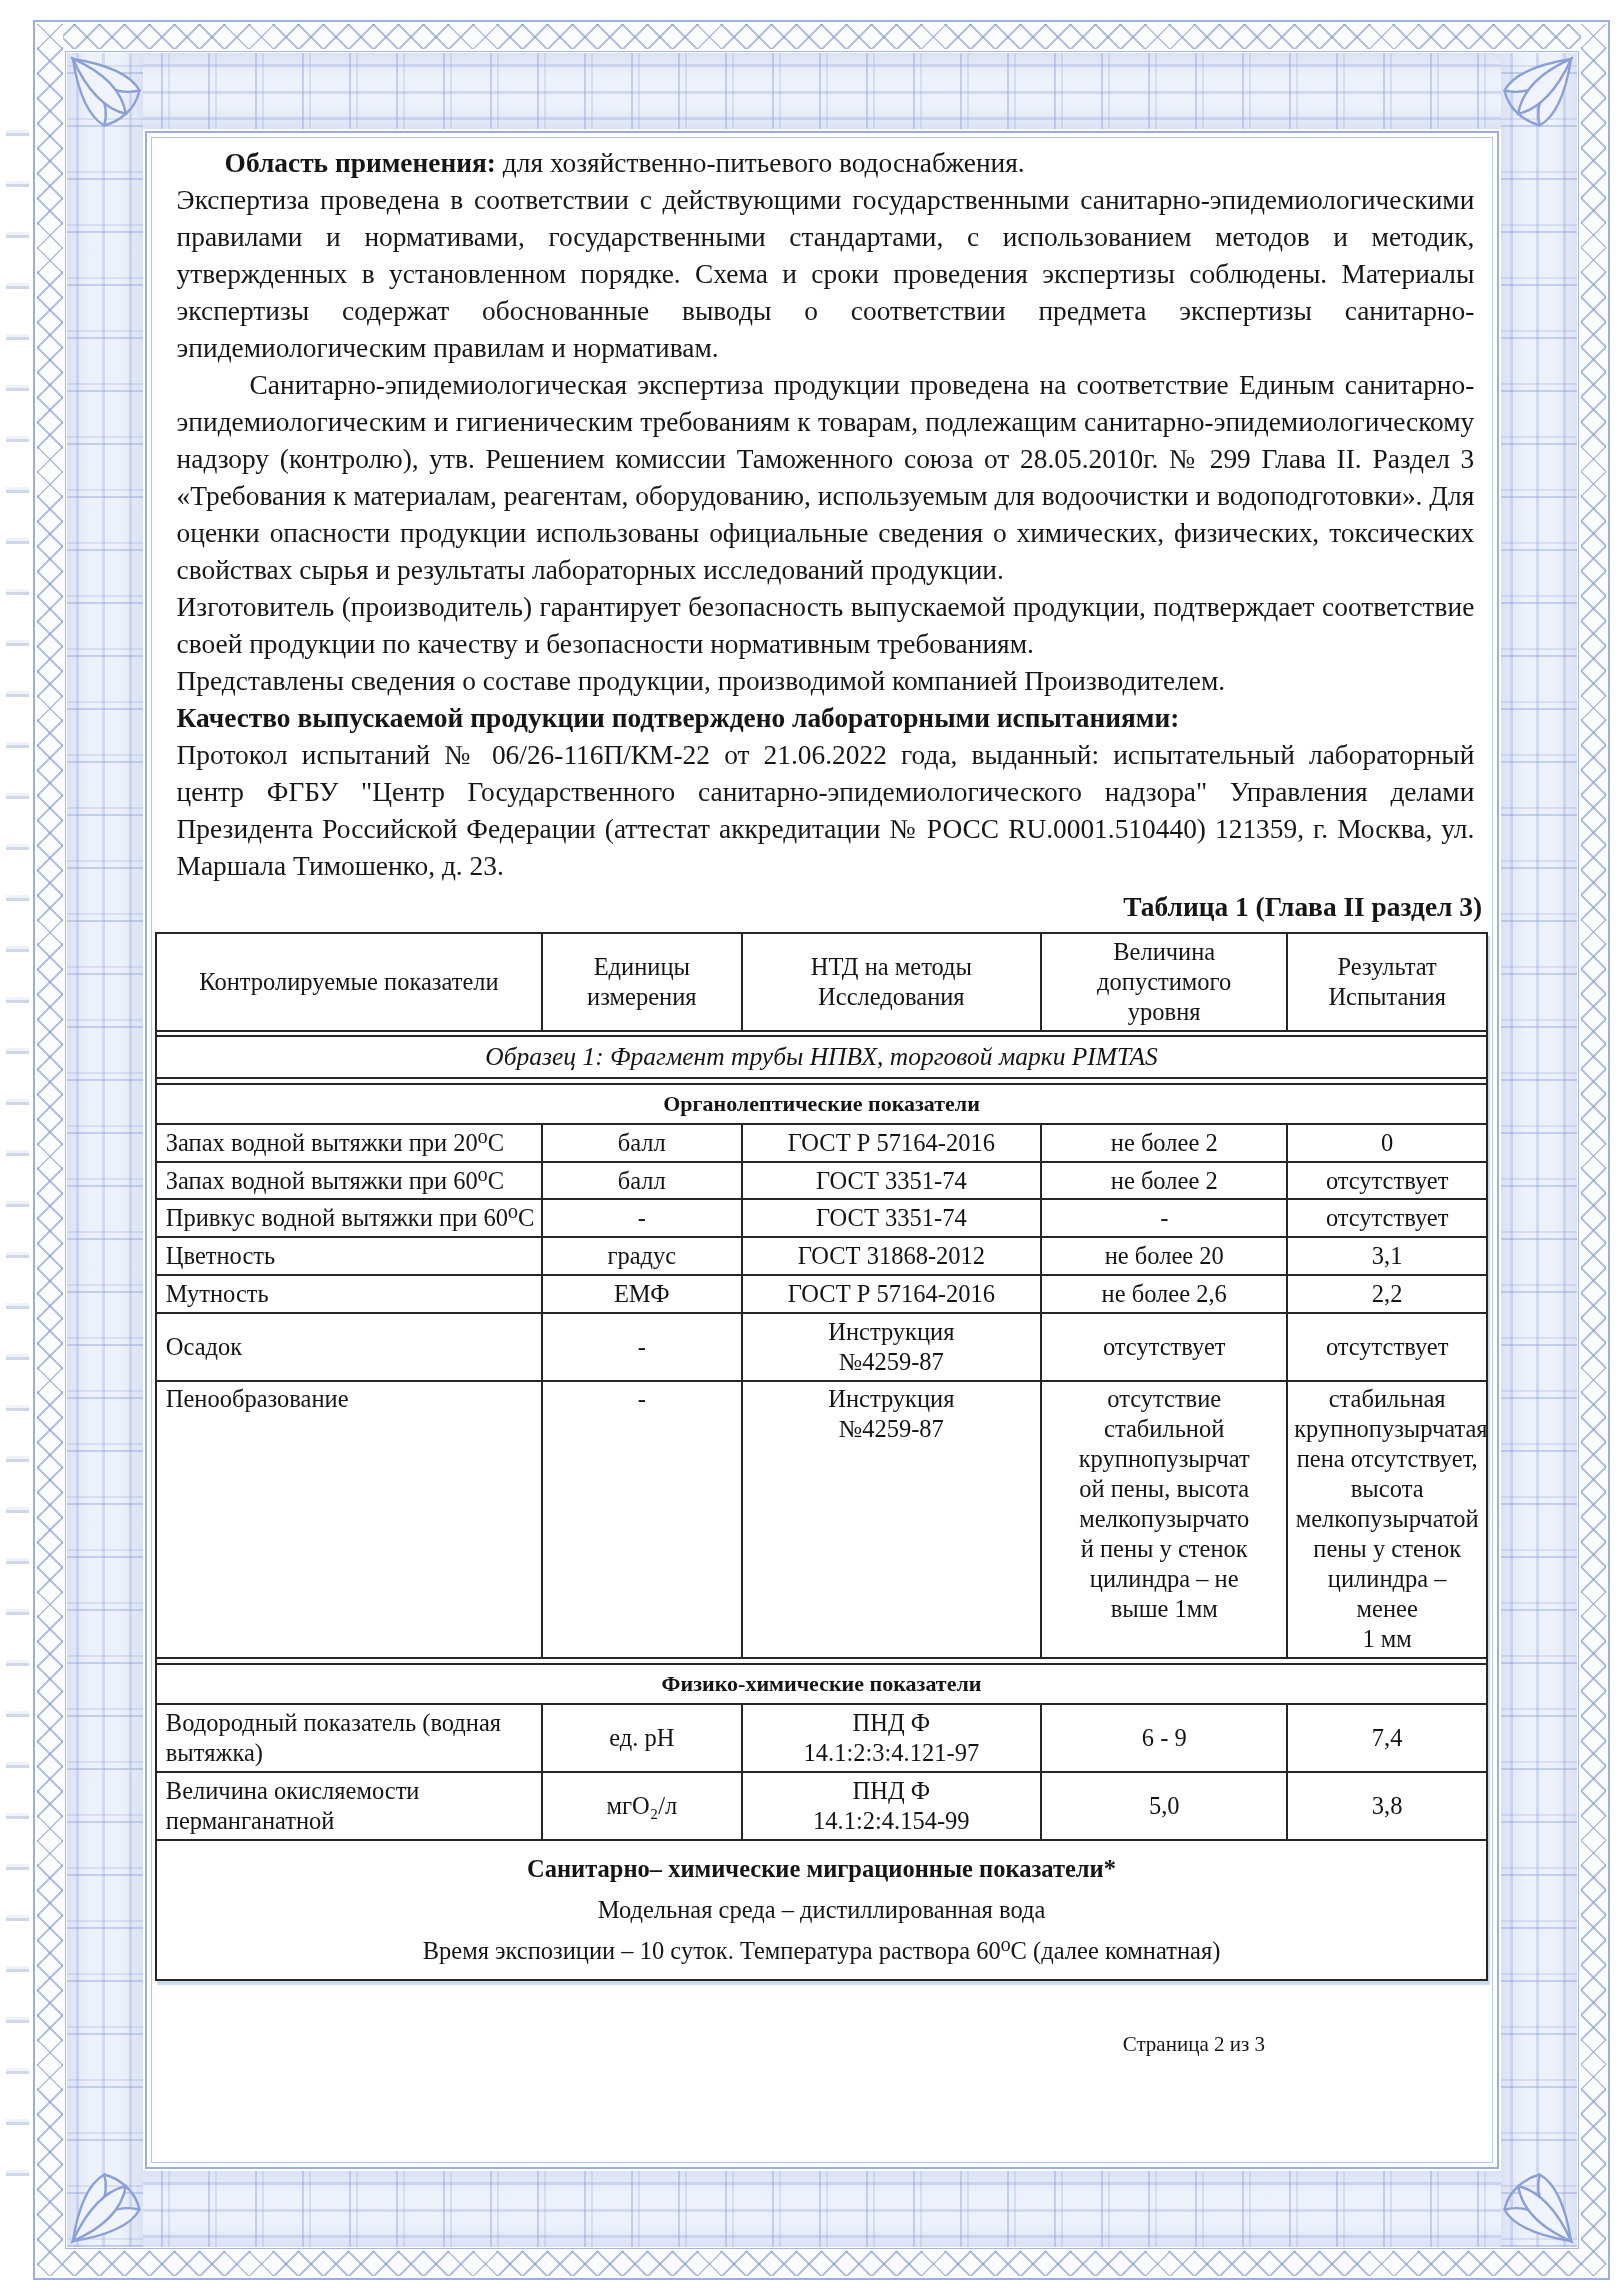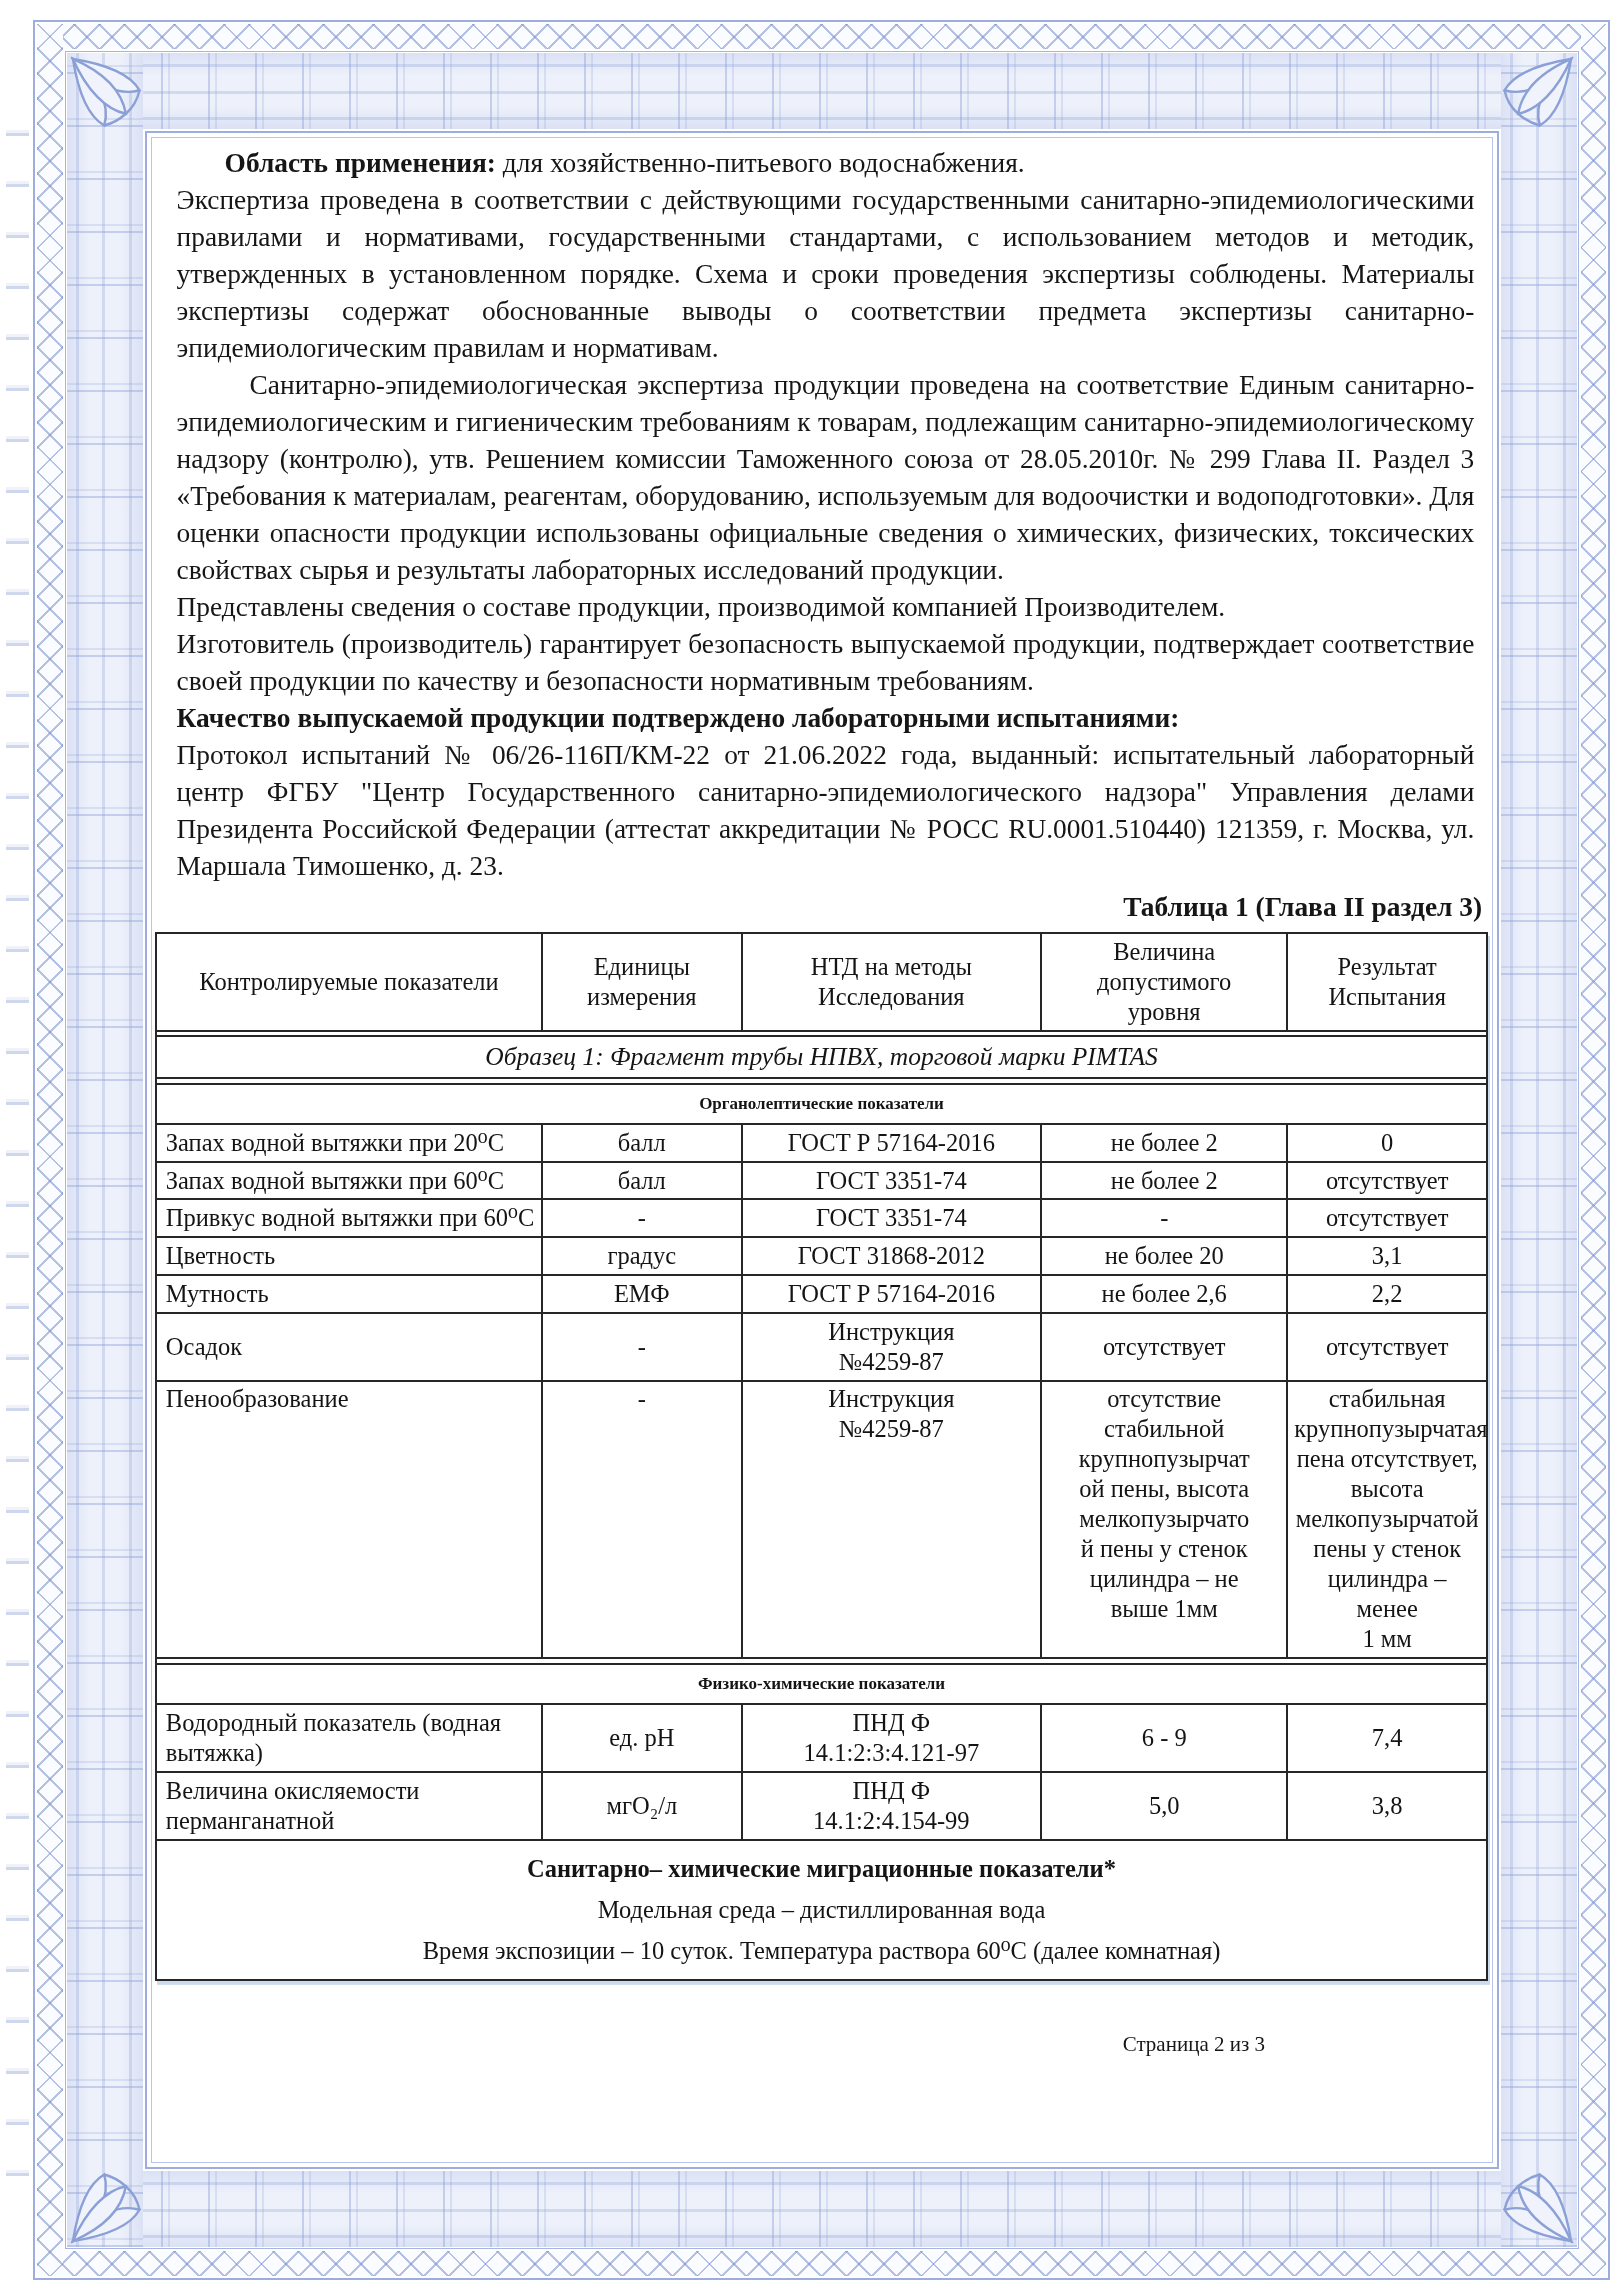--- a/index.html
+++ b/index.html
@@ -46,21 +46,21 @@
   .caption{text-align:right;font-weight:bold;margin:3.9px 5.9px 5.9px 0;font-size:27.4px;}
   
   table.res{border-collapse:collapse;width:100%;table-layout:fixed;border:2.9px solid #1f1f1f;
             box-shadow:2px 3.9px 0 rgba(140,175,215,.45);}
   table.res td,table.res th{border:2px solid #262626;font-size:24.5px;line-height:30px;font-weight:normal;
             padding:2.9px 5.9px;text-align:center;vertical-align:middle;color:#141414;}
   .pre{white-space:pre-line;}
   .t-name{text-align:left !important;padding-left:8.8px !important;}
   tr.sp td{height:3.9px;padding:0;font-size:0;line-height:0;}
   tr.sample td{font-weight:normal;font-style:italic;font-size:25.5px;padding:4.9px 3.9px;}
-  tr.sec td{font-weight:bold;font-size:17px;padding:3.9px;font-family:Liberation Serif, serif;}
+  tr.sec td{font-weight:bold;font-size:22px;padding:3.9px;font-family:Liberation Serif, serif;}
   tr.tall td{vertical-align:top;}
   tr.merged td{padding:7.8px 5.9px;border-radius:28px;}
   tr.merged .ln{line-height:41px;}
   tr.merged .l1{font-weight:bold;}
   .footer{margin:45px 0 0 0;text-align:right;padding-right:223px;font-size:21px;}
 </style>
 </head>
 <body>
 
 <div id="page">
@@ -117,23 +117,23 @@
   </svg>
 
   <div class="content">
 
     <p><span class="b">Область применения:</span><span> для хозяйственно-питьевого водоснабжения.</span></p>
 
     <p>Экспертиза проведена в соответствии с действующими государственными санитарно-эпидемиологическими правилами и нормативами, государственными стандартами, с использованием методов и методик, утвержденных в установленном порядке. Схема и сроки проведения экспертизы соблюдены. Материалы экспертизы содержат обоснованные выводы о соответствии предмета экспертизы санитарно-эпидемиологическим правилам и нормативам.</p>
 
     <p class="indent">Санитарно-эпидемиологическая экспертиза продукции проведена на соответствие Единым санитарно-эпидемиологическим и гигиеническим требованиям к товарам, подлежащим санитарно-эпидемиологическому надзору (контролю), утв. Решением комиссии Таможенного союза от 28.05.2010г. № 299 Глава II. Раздел 3 «Требования к материалам, реагентам, оборудованию, используемым для водоочистки и водоподготовки». Для оценки опасности продукции использованы официальные сведения о химических, физических, токсических свойствах сырья и результаты лабораторных исследований продукции.</p>
 
+    <p>Изготовитель (производитель) гарантирует безопасность выпускаемой продукции, подтверждает соответствие своей продукции по качеству и безопасности нормативным требованиям.</p>
+
     <p>Представлены сведения о составе продукции, производимой компанией Производителем.</p>
-
-    <p>Изготовитель (производитель) гарантирует безопасность выпускаемой продукции, подтверждает соответствие своей продукции по качеству и безопасности нормативным требованиям.</p>
 
     <p class="b">Качество выпускаемой продукции подтверждено лабораторными испытаниями:</p>
 
     <p>Протокол испытаний № 06/26-116П/КМ-22 от 21.06.2022 года, выданный: испытательный лабораторный центр ФГБУ "Центр Государственного санитарно-эпидемиологического надзора" Управления делами Президента Российской Федерации (аттестат аккредитации № РОСС RU.0001.510440) 121359, г. Москва, ул. Маршала Тимошенко, д. 23.</p>
 
     <div class="caption">Таблица 1 (Глава II раздел 3)</div>
 
     <table class="res">
       <colgroup>
         <col style="width:29%">

